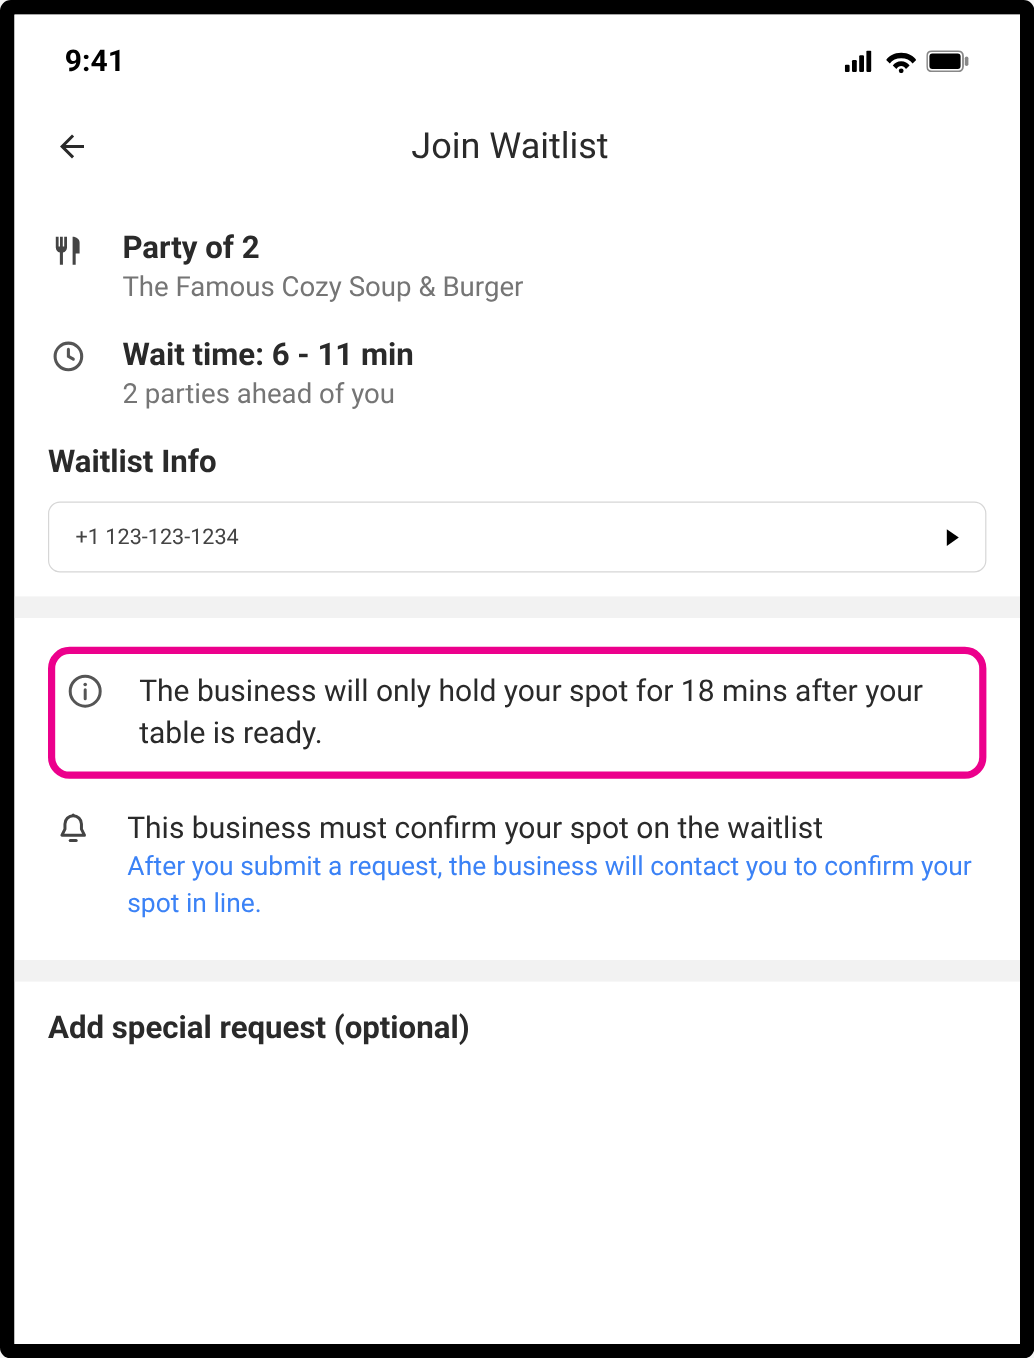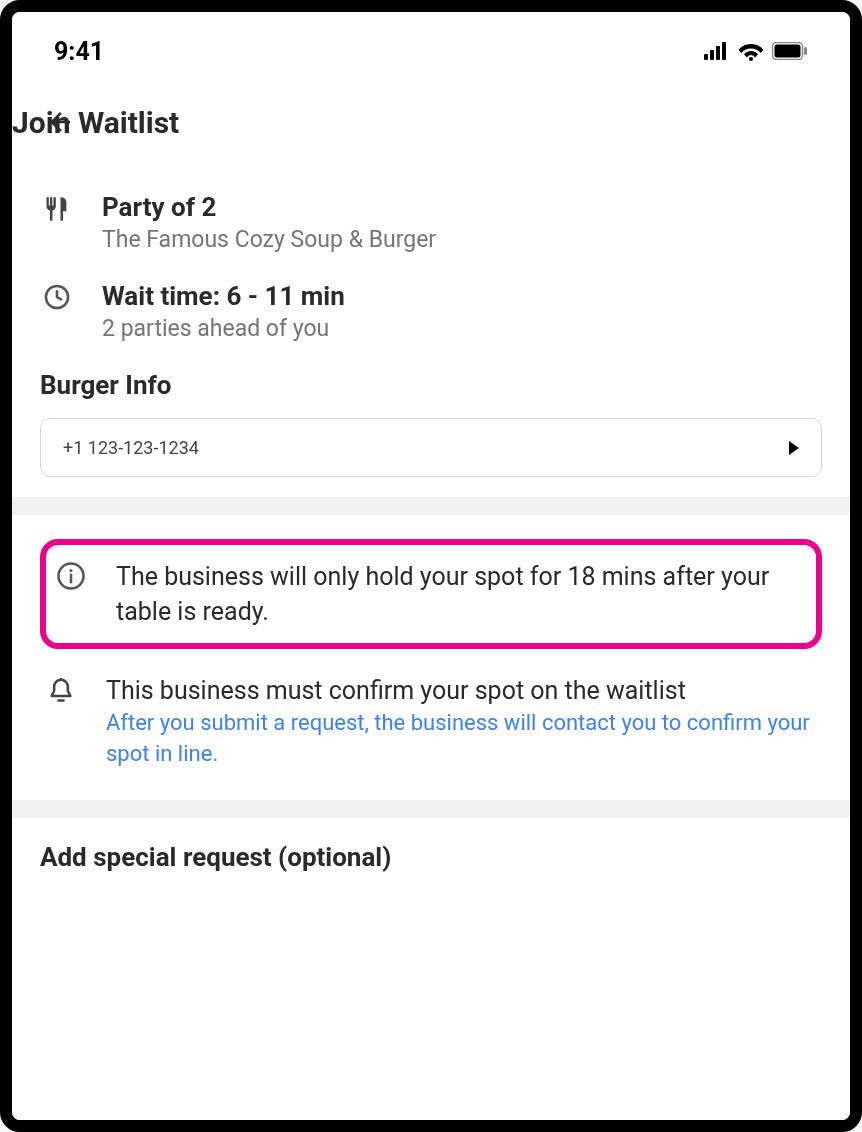--- a/index.html
+++ b/index.html
@@ -8,21 +8,21 @@
     display: flex;
     justify-content: center;
     padding: 0;
     font-family: -apple-system, BlinkMacSystemFont, "Segoe UI", Roboto, Helvetica, Arial, sans-serif;
   }
   .device-frame {
     width: 862px;
     height: 1132px;
     background: #fff;
     border: 12px solid #000;
-    border-radius: 20px;
+    border-radius: 9px;
     overflow: hidden;
     position: relative;
   }
   .screen {
     width: 100%;
     height: 100%;
     background: #fff;
     display: flex;
     flex-direction: column;
     overflow: hidden;
@@ -54,22 +54,23 @@
     width: 40px;
     height: 40px;
     display: flex;
     align-items: center;
     justify-content: center;
     cursor: pointer;
   }
   .page-title {
     position: absolute;
     left: 0; right: 12px;
+    text-align: center;
     font-size: 30px;
-    font-weight: 700;
+    font-weight: 400;
     color: #2a2a2a;
     pointer-events: none;
   }
   .content {
     flex: 1;
     padding: 30px 28px 0 28px;
     overflow: hidden;
   }
   .info-row {
     display: flex;
@@ -243,21 +244,21 @@
                 <path d="M12 7 L12 12 L15.5 14" stroke-linecap="round"></path>
               </svg>
           </span>
         </div>
         <div class="info-text">
           <div class="info-primary">Wait time: 6 - 11 min</div>
           <div class="info-secondary">2 parties ahead of you</div>
         </div>
       </div>
 
-      <div class="section-title">Burger Info</div>
+      <div class="section-title">Waitlist Info</div>
 
       <div class="contact-card">
         <div>
           <div class="contact-phone">+1 123-123-1234</div>
         </div>
         <div class="caret"></div>
       </div>
 
       <div class="divider"></div>
 

